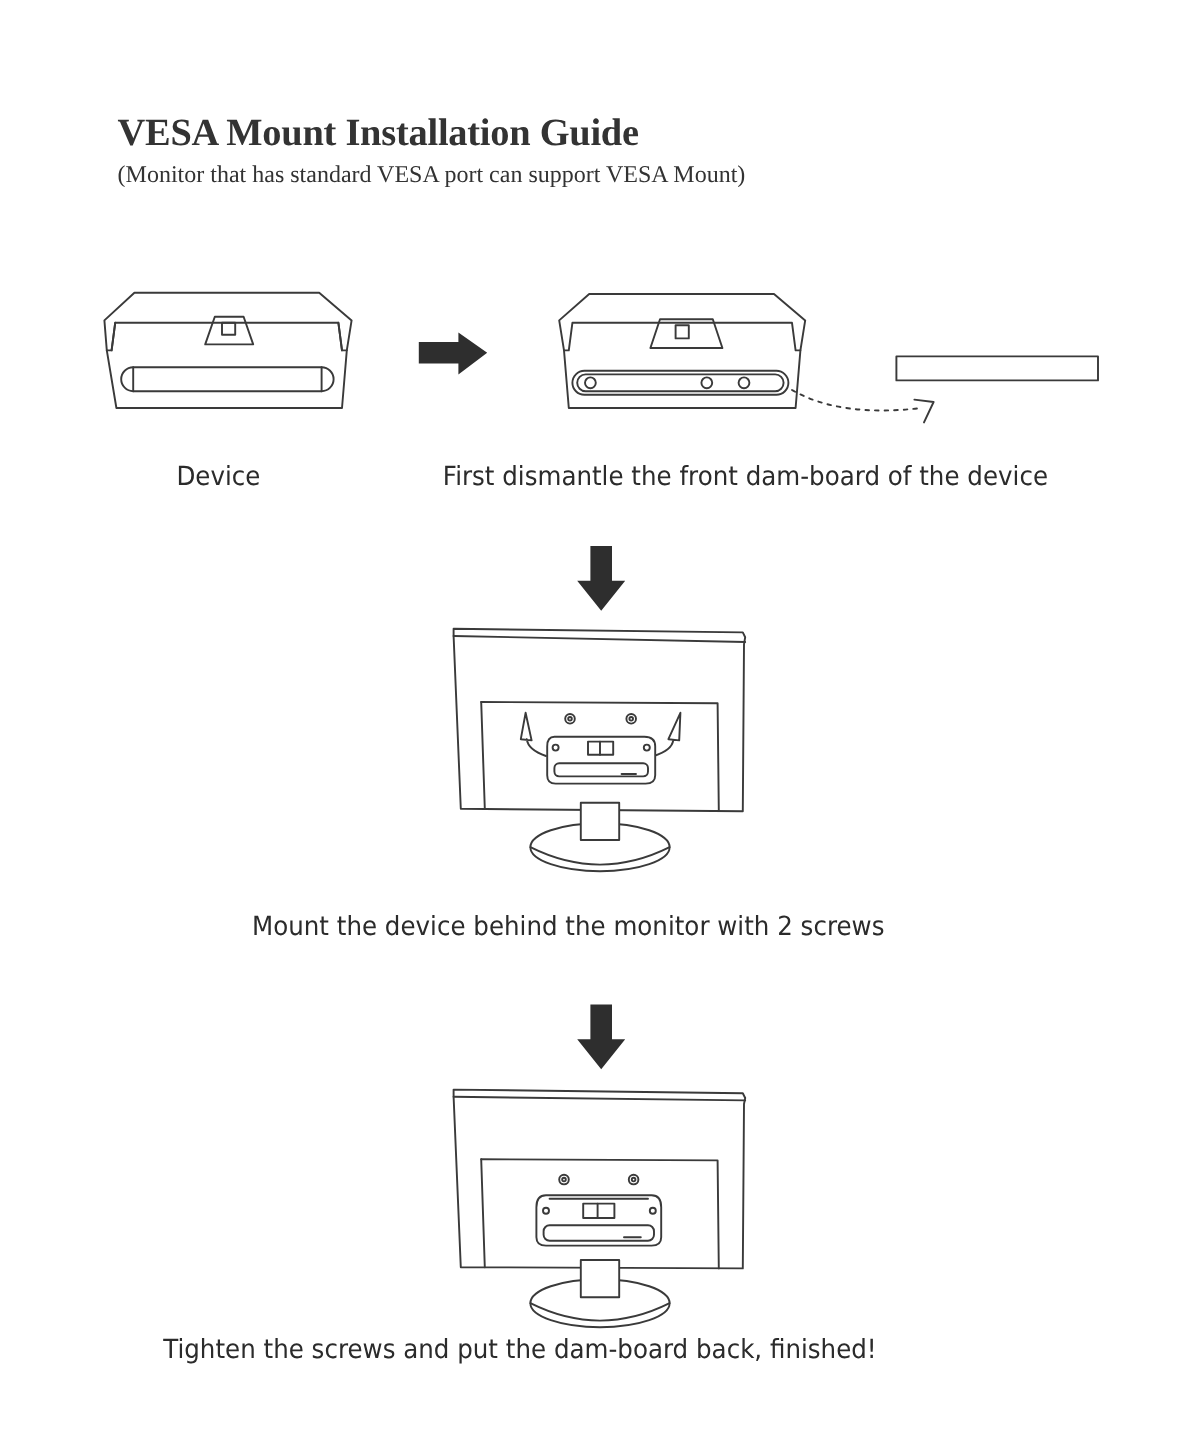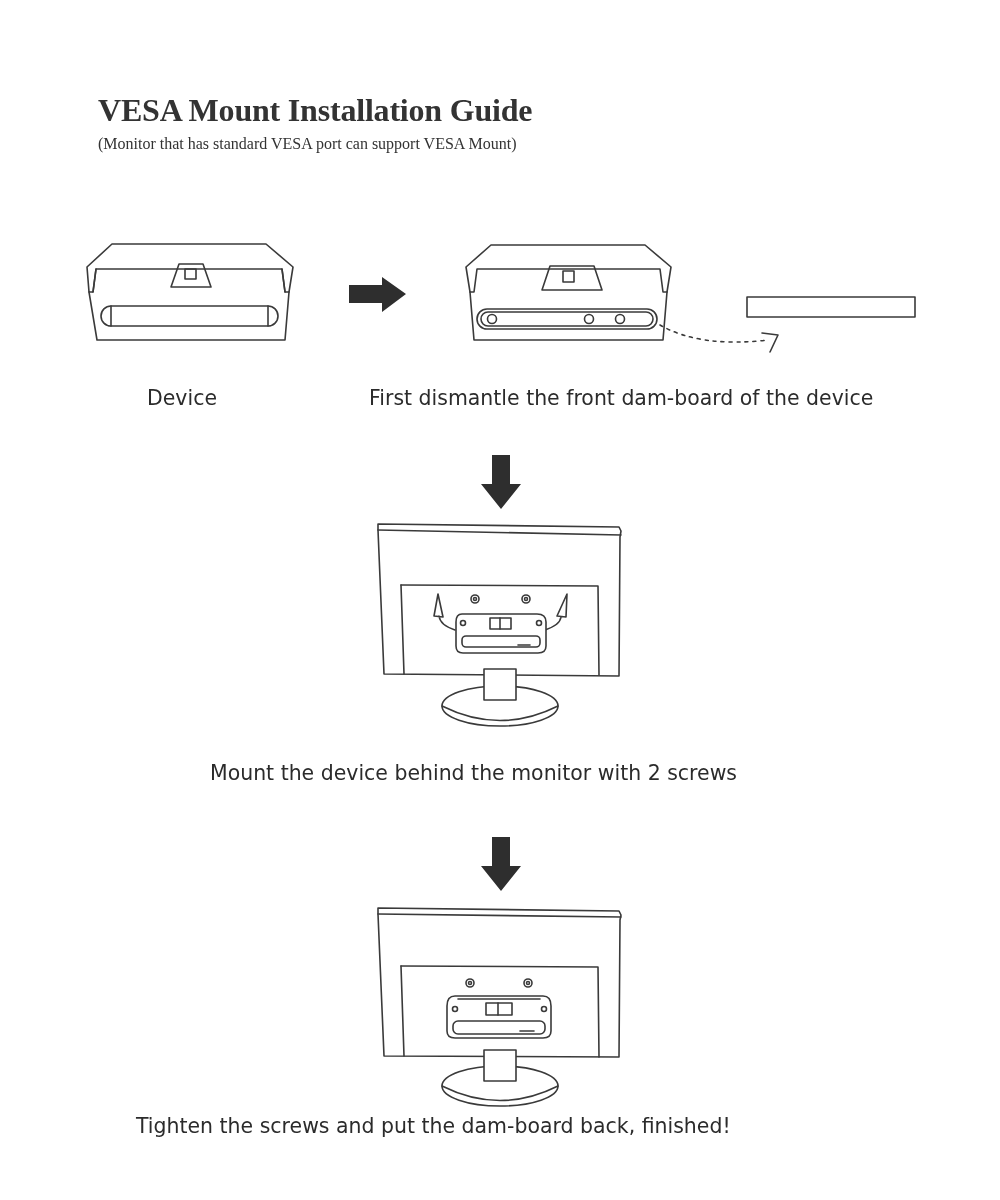--- a/index.html
+++ b/index.html
@@ -6,21 +6,21 @@
     body { width: 1000px; height: 1200px; position: relative; overflow: hidden; }
     .title {
       position: absolute; left: 98px; top: 92px;
       font-family: "Liberation Serif", "DejaVu Serif", serif;
       font-weight: bold; font-size: 32px; color: #333333; letter-spacing: -0.2px;
       white-space: nowrap;
     }
     .subtitle {
       position: absolute; left: 98px; top: 135px;
       font-family: "Liberation Serif", "DejaVu Serif", serif;
-      font-size: 16px; color: #333333; white-space: nowrap;
+      font-size: 20px; color: #333333; white-space: nowrap;
     }
     .caption {
       position: absolute;
       font-family: "DejaVu Sans", "Liberation Sans", sans-serif;
       font-size: 22px; color: #2b2b2b; white-space: nowrap;
       transform: scaleX(0.93); transform-origin: left top;
     }
     #cap-device { left: 147px; top: 385px; }
     #cap-dismantle { left: 369px; top: 385px; }
     #cap-mount { left: 210px; top: 760px; }

